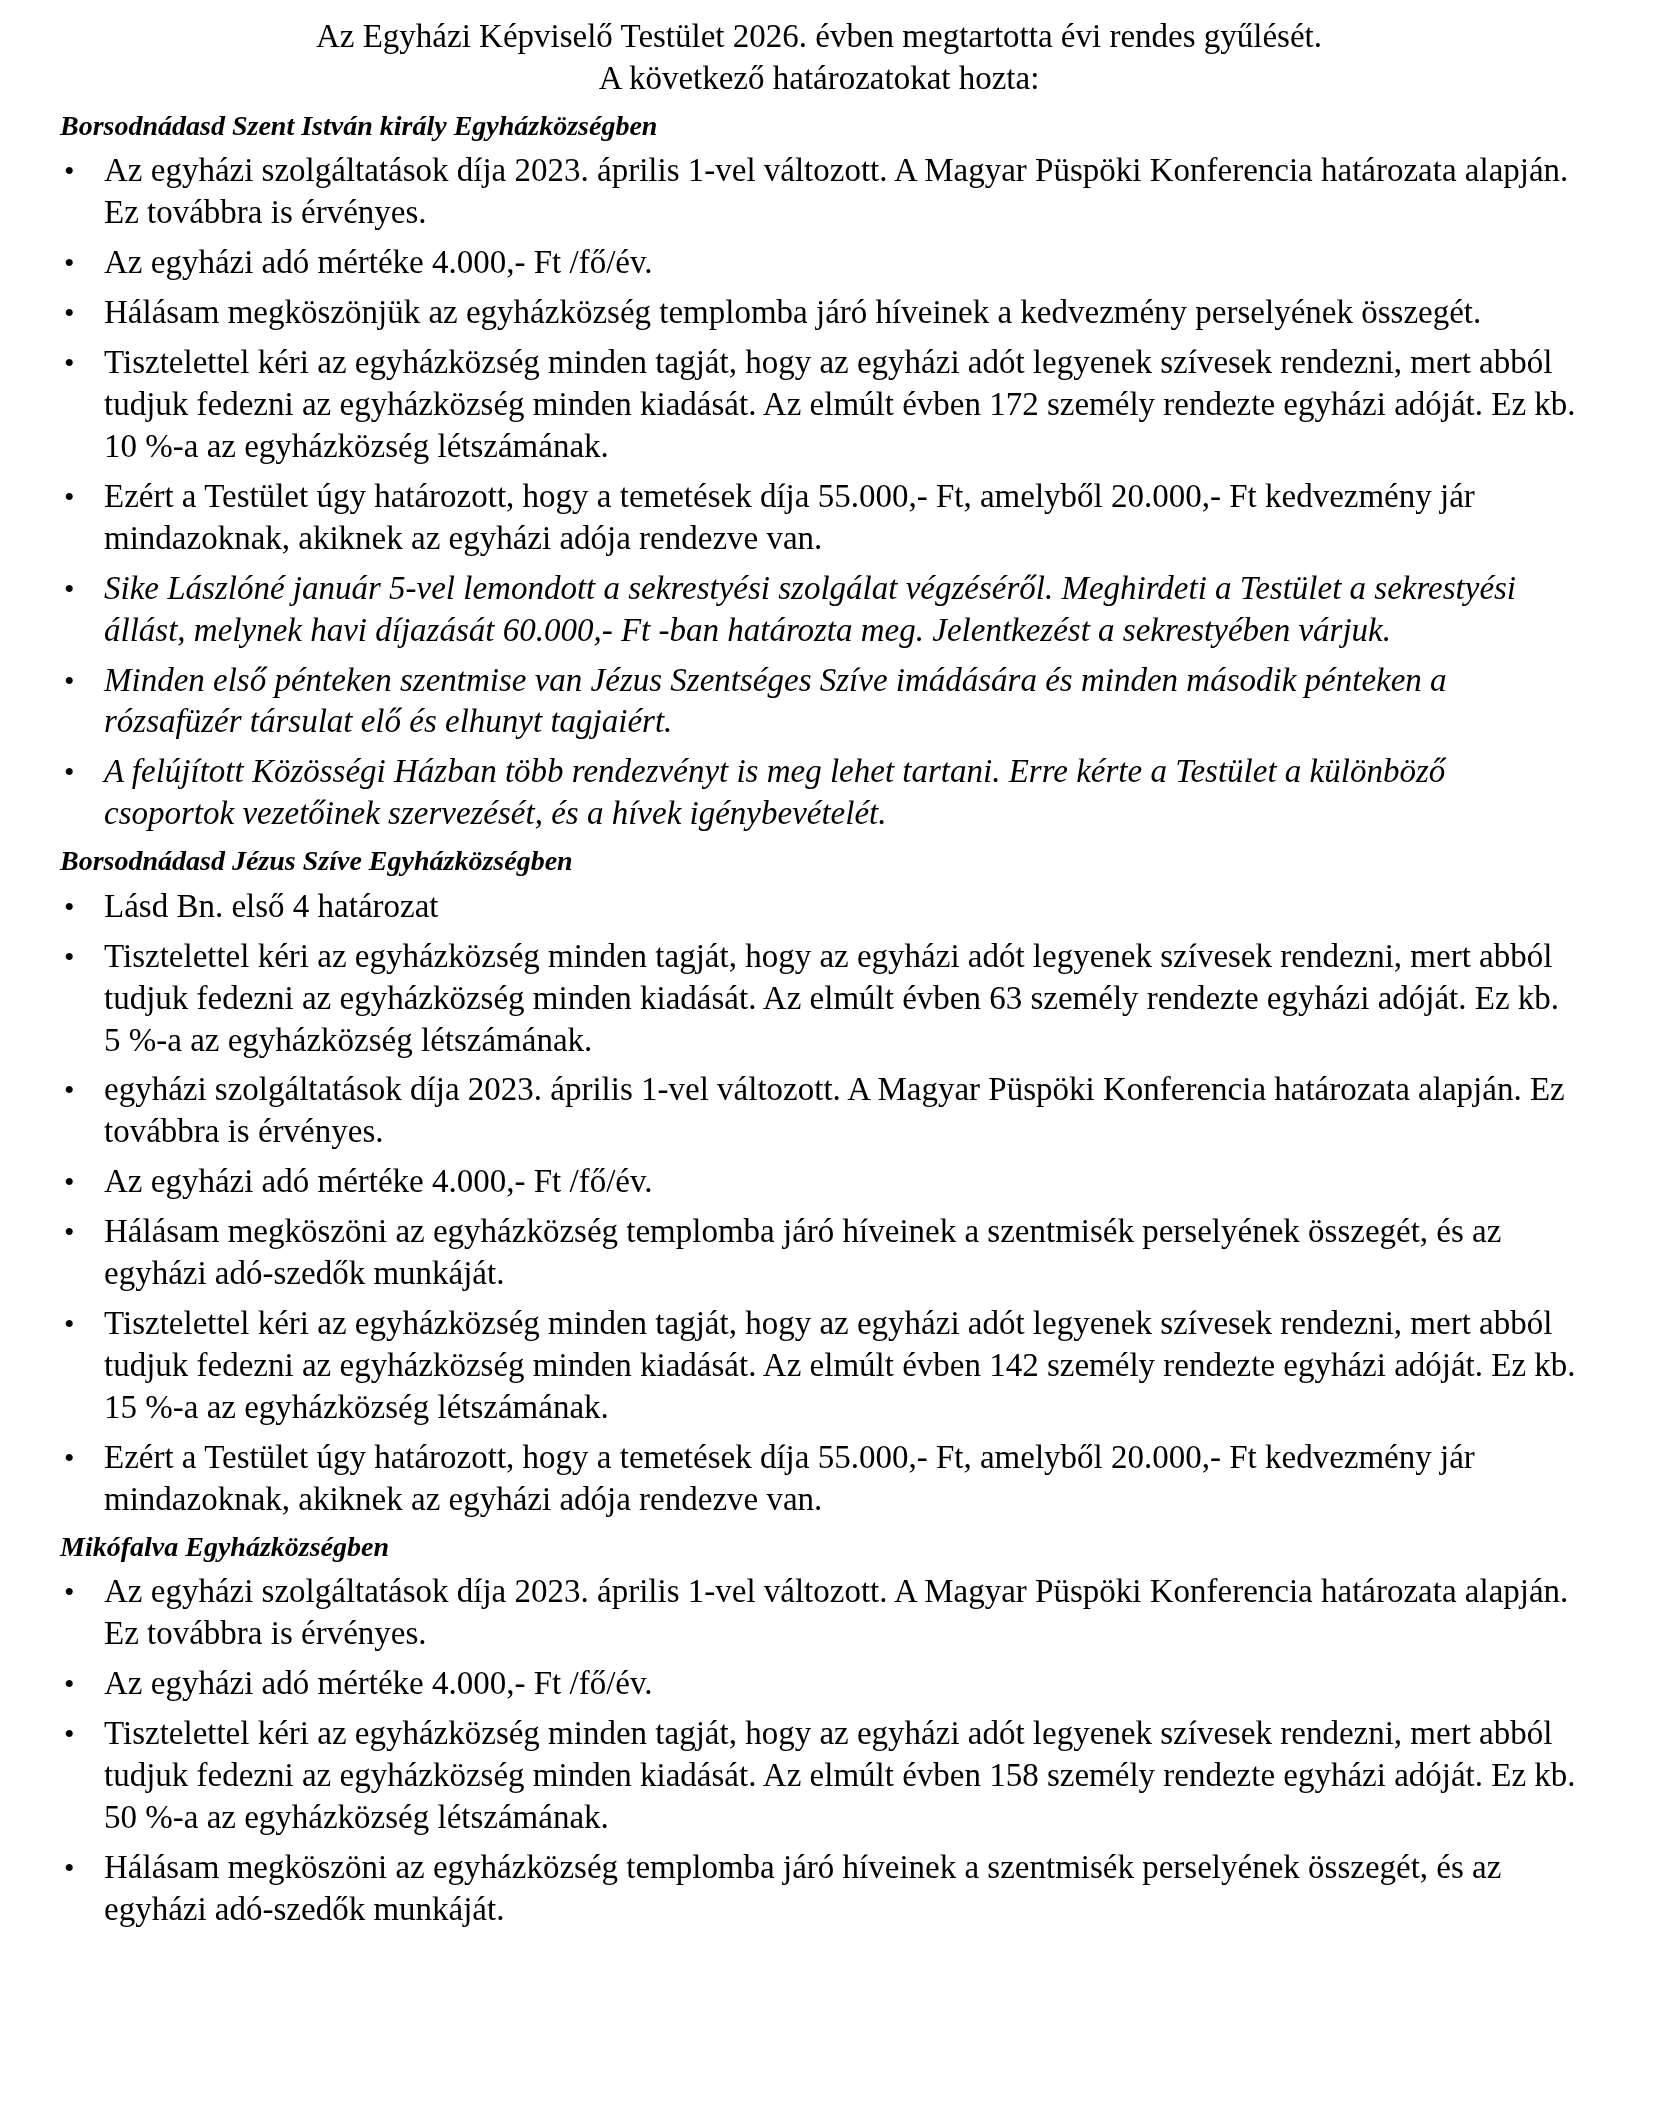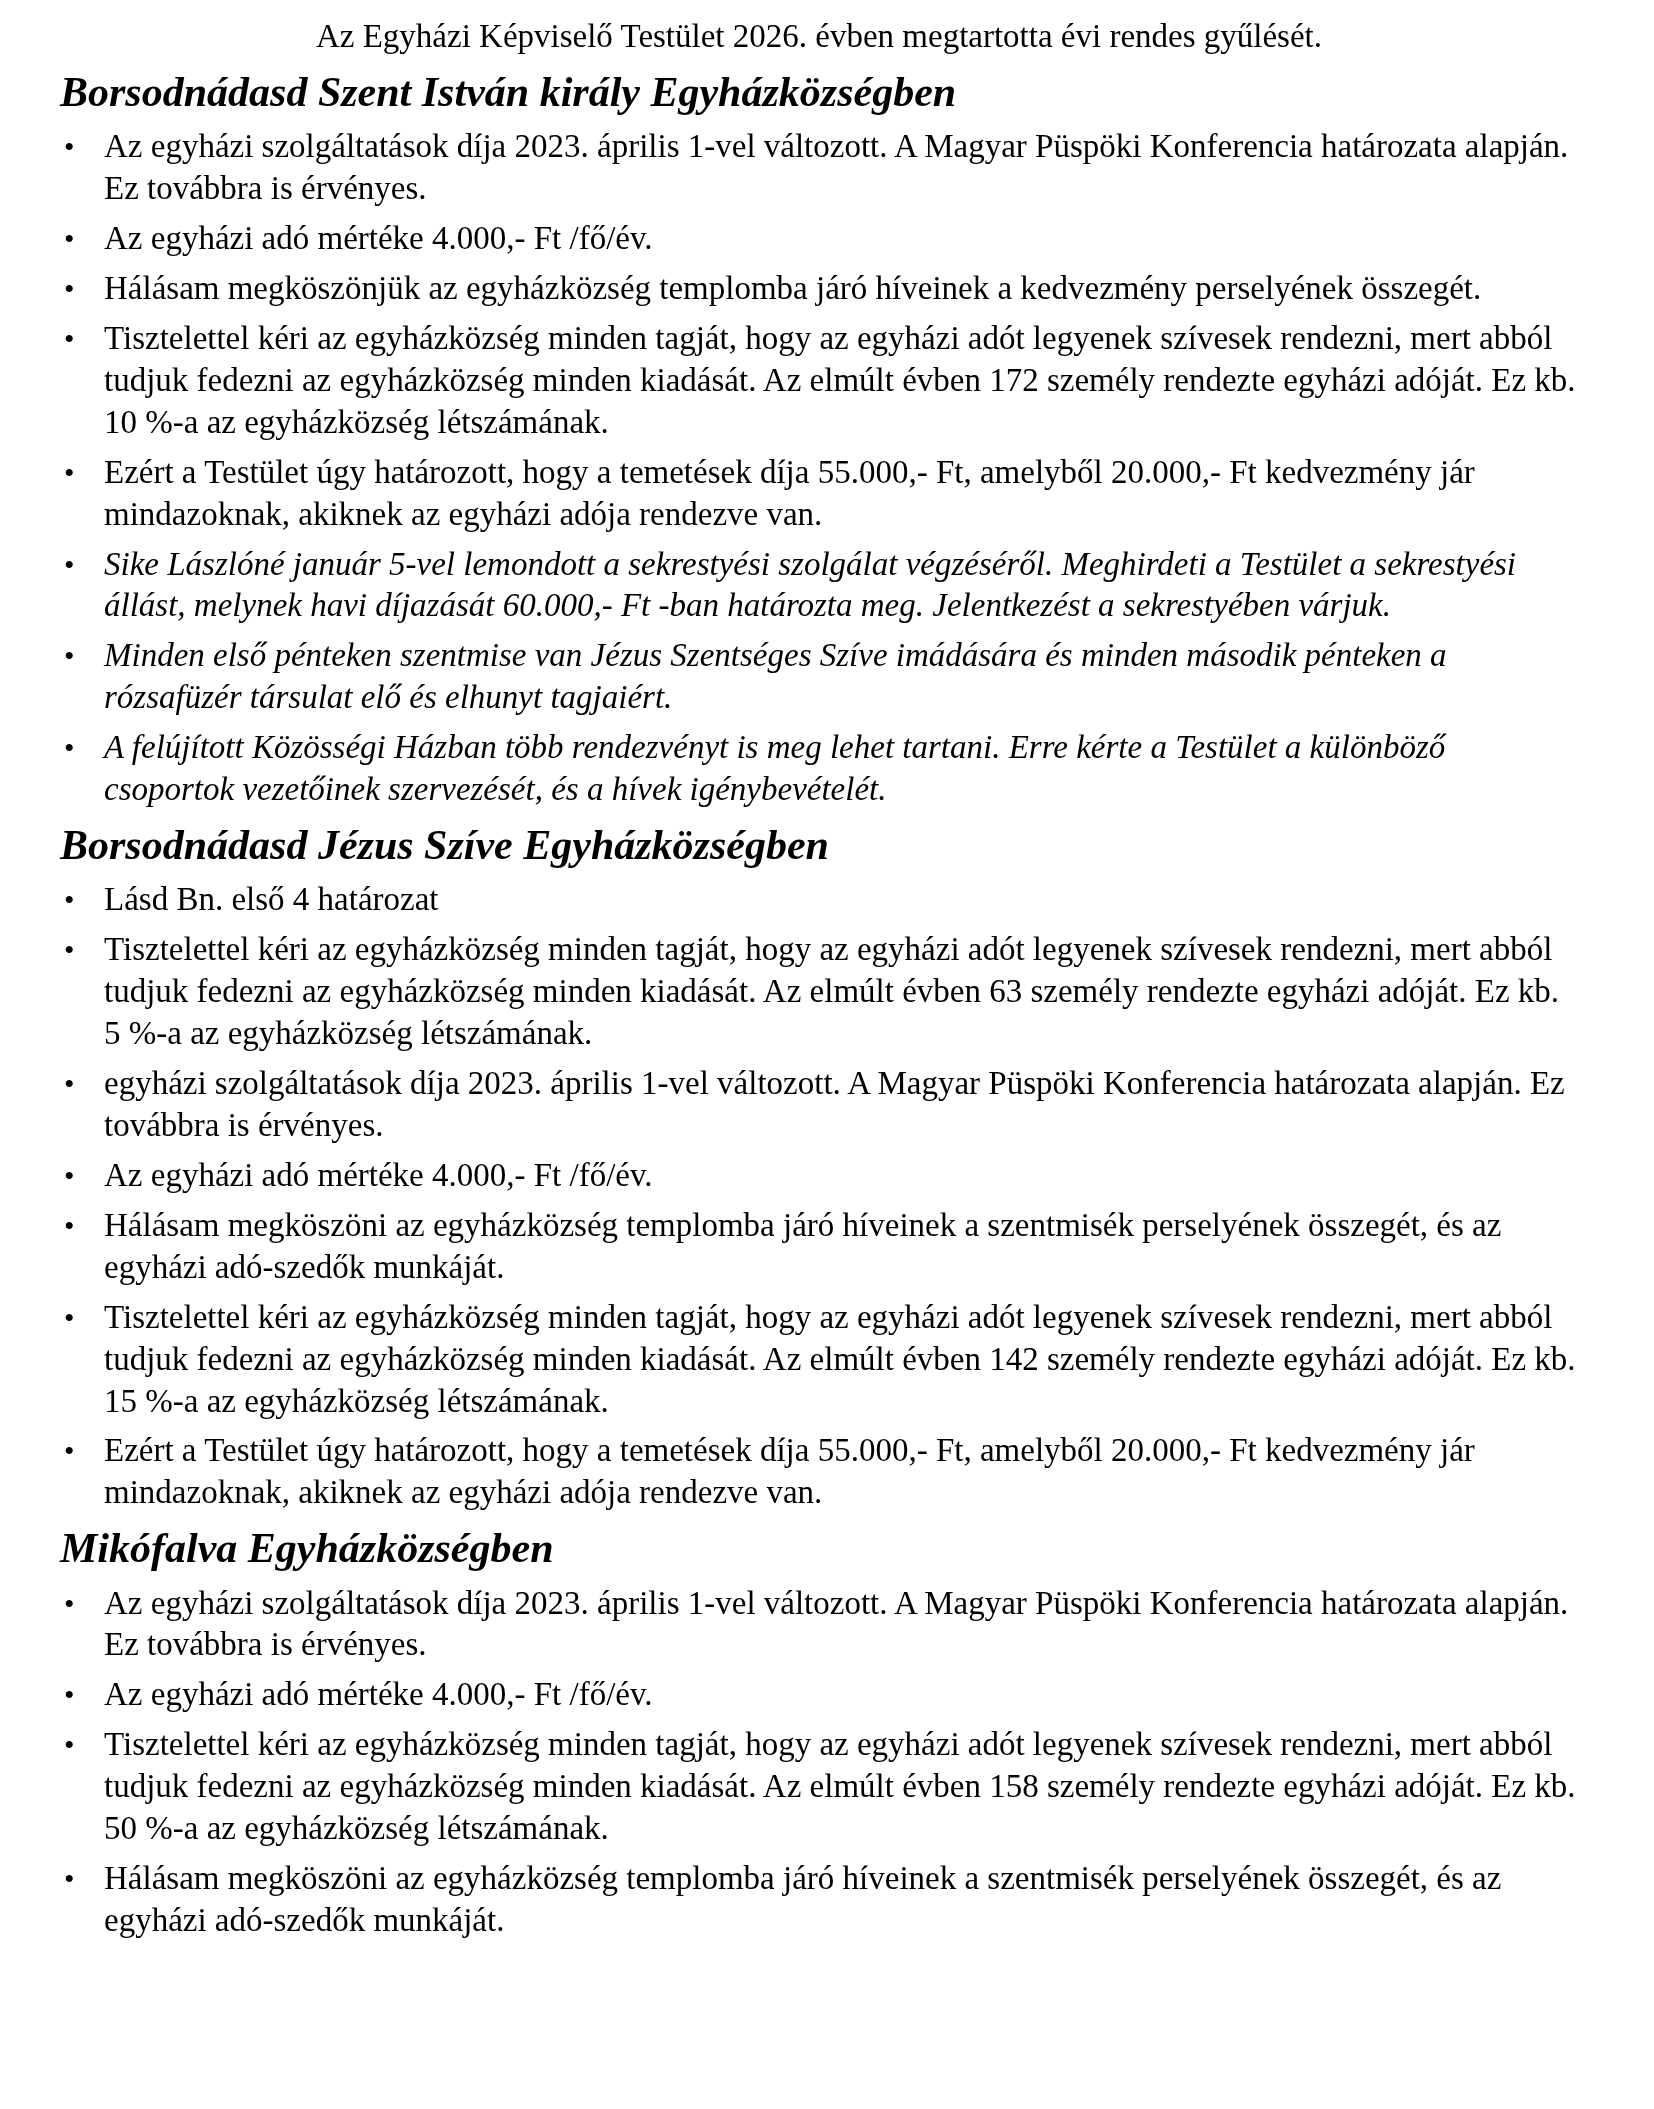--- a/index.html
+++ b/index.html
@@ -25,21 +25,21 @@
   .title-block {
     text-align: center;
     margin: 0 0 8px 0;
   }
   .title-line {
     white-space: normal;
   }
   .section-heading {
     font-weight: bold;
     font-style: italic;
-    font-size: 42px;
+    font-size: 28px;
     margin: 3px 0 7px 0;
   }
   .bullet-list {
     margin: 0;
     padding: 0;
   }
   .bullet-item {
     display: flex;
     align-items: flex-start;
     margin: 0 0 8px 0;
@@ -58,20 +58,21 @@
   .item-text {
     flex: 1 1 auto;
   }
 </style>
 </head>
 <body>
 
 <div class="page">
   <div class="title-block">
     <div class="title-line">Az Egyházi Képviselő Testület 2026. évben megtartotta évi rendes gyűlését.</div>
+    <div class="title-line">A következő határozatokat hozta:</div>
   </div>
   <div id="sections">
       <div class="section-heading">Borsodnádasd Szent István király Egyházközségben</div>
       <div class="bullet-list">
         <div class="bullet-item">
           <span class="bullet">•</span>
           <span class="item-text">Az egyházi szolgáltatások díja 2023. április 1-vel változott. A Magyar Püspöki Konferencia határozata alapján. Ez továbbra is érvényes.</span>
         </div>
         <div class="bullet-item">
           <span class="bullet">•</span>

